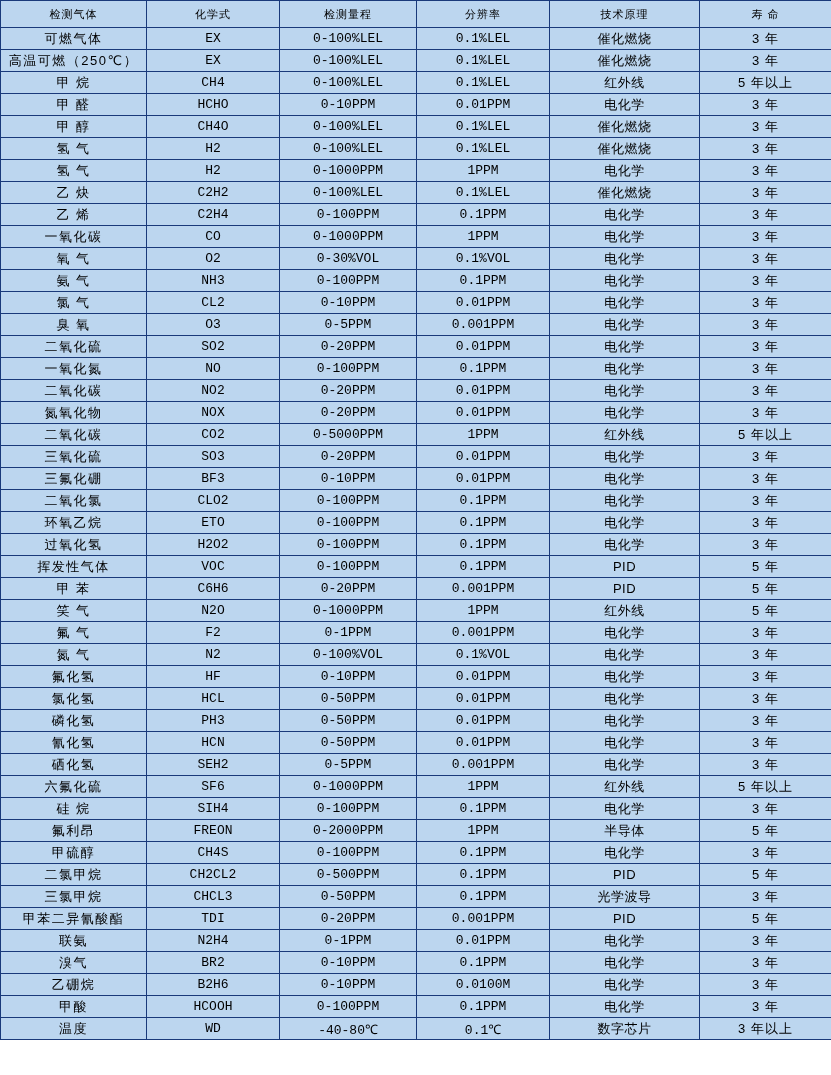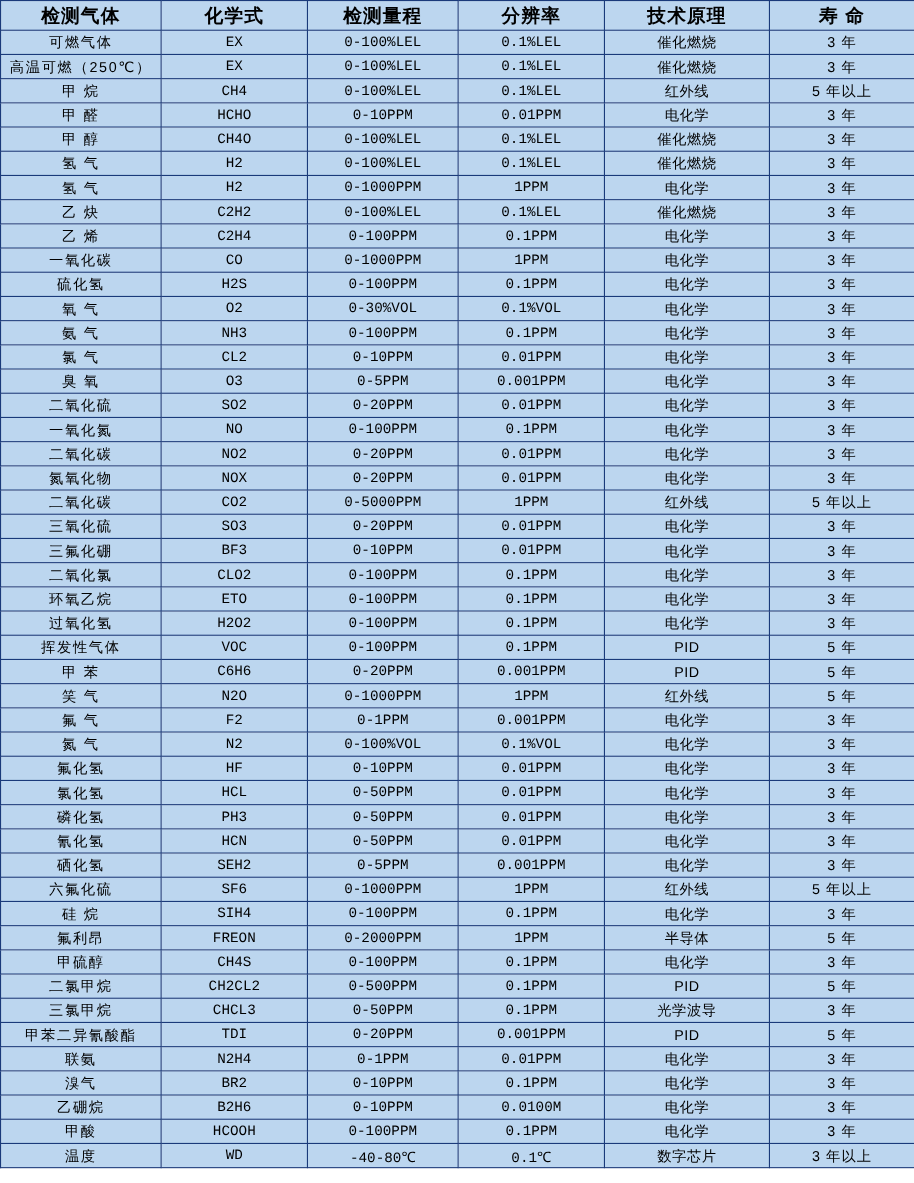--- a/index.html
+++ b/index.html
@@ -23,22 +23,22 @@
     text-align: center;
     vertical-align: middle;
     color: #000000;
     background: #bcd6ef;
     padding: 0;
     overflow: hidden;
     white-space: nowrap;
   }
   table.gas-table th {
     height: 26px;
-    font-size: 17px;
-    font-weight: bold;
+    font-size: 11px;
+    font-weight: normal;
     letter-spacing: 1px;
   }
   table.gas-table td {
     height: 21px;
     font-size: 13px;
   }
   td.c-name {
     letter-spacing: 1.5px;
   }
   td.c-formula,
@@ -158,28 +158,20 @@
       </tr>
       <tr>
         <td class="c-name">一氧化碳</td>
         <td class="c-formula">CO</td>
         <td class="c-range">0-1000PPM</td>
         <td class="c-res">1PPM</td>
         <td class="c-principle">电化学</td>
         <td class="c-life">3 年</td>
       </tr>
       <tr>
-        <td class="c-name">硫化氢</td>
-        <td class="c-formula">H2S</td>
-        <td class="c-range">0-100PPM</td>
-        <td class="c-res">0.1PPM</td>
-        <td class="c-principle">电化学</td>
-        <td class="c-life">3 年</td>
-      </tr>
-      <tr>
         <td class="c-name">氧 气</td>
         <td class="c-formula">O2</td>
         <td class="c-range">0-30%VOL</td>
         <td class="c-res">0.1%VOL</td>
         <td class="c-principle">电化学</td>
         <td class="c-life">3 年</td>
       </tr>
       <tr>
         <td class="c-name">氨 气</td>
         <td class="c-formula">NH3</td>

